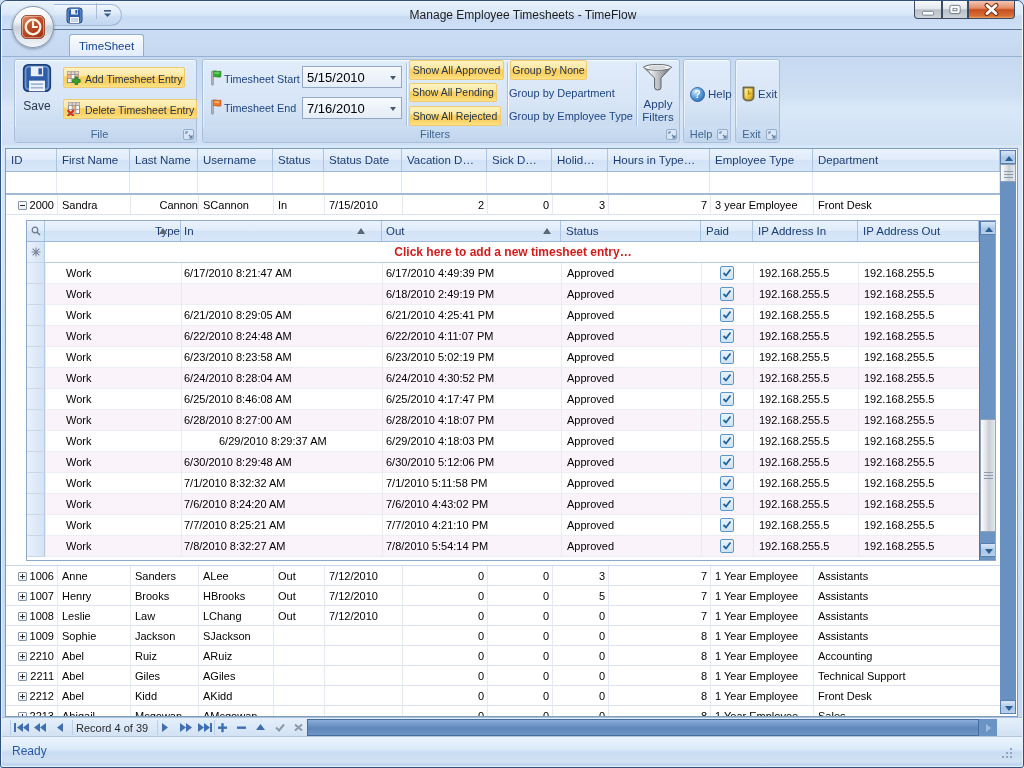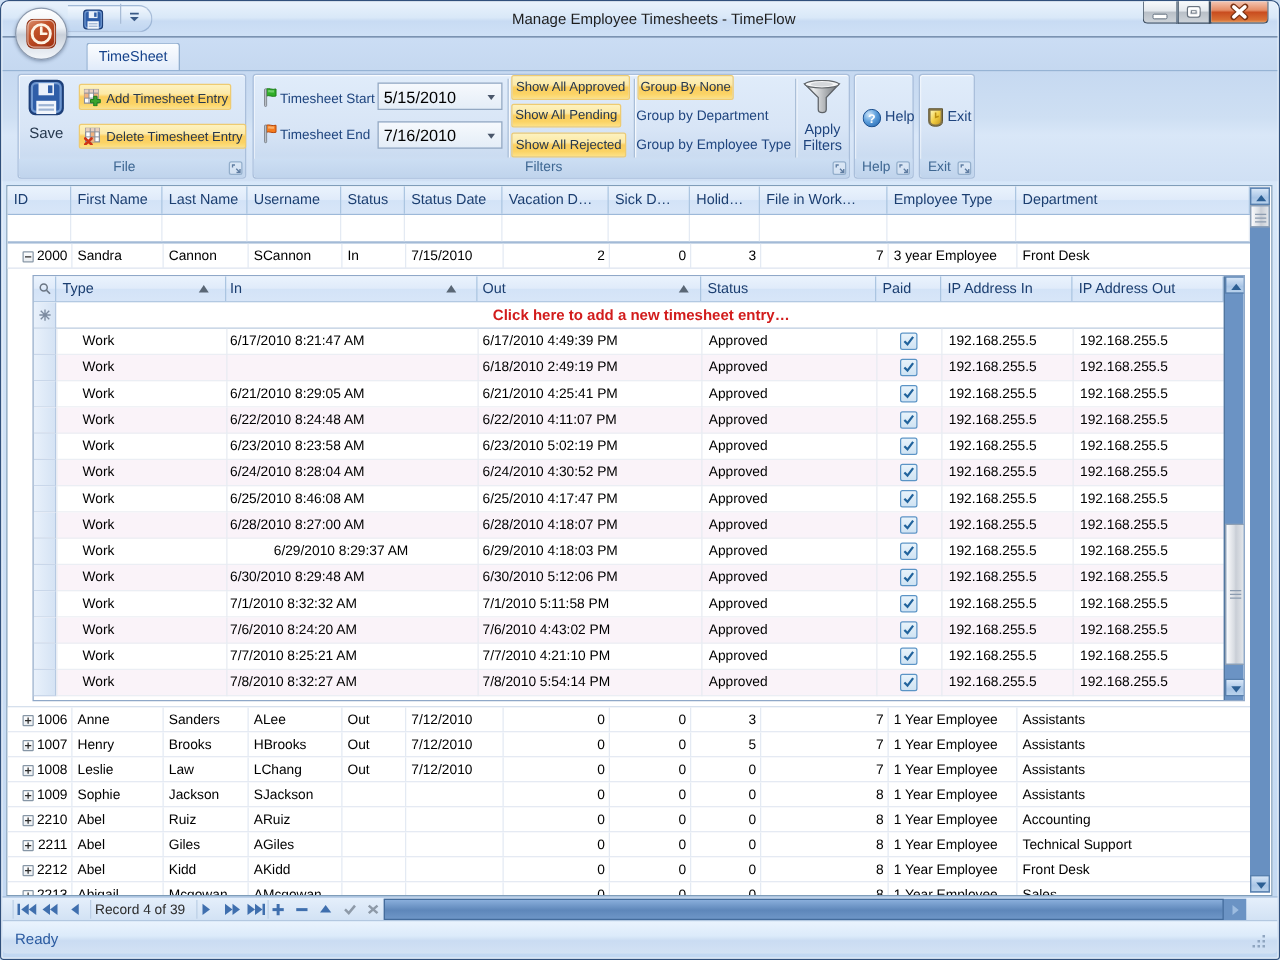--- a/index.html
+++ b/index.html
@@ -321,21 +321,21 @@
 <div id="ghead">
 <div class="hc" style="left:0px;width:51px;">ID</div>
 <div class="hc" style="left:51px;width:73px;">First Name</div>
 <div class="hc" style="left:124px;width:68px;">Last Name</div>
 <div class="hc" style="left:192px;width:75px;">Username</div>
 <div class="hc" style="left:267px;width:51px;">Status</div>
 <div class="hc" style="left:318px;width:78px;">Status Date</div>
 <div class="hc" style="left:396px;width:85px;">Vacation D…</div>
 <div class="hc" style="left:481px;width:65px;">Sick D…</div>
 <div class="hc" style="left:546px;width:56px;">Holid…</div>
-<div class="hc" style="left:602px;width:102px;">File in Work…</div>
+<div class="hc" style="left:602px;width:102px;">Hours in Type…</div>
 <div class="hc" style="left:704px;width:103px;">Employee Type</div>
 <div class="hc" style="left:807px;width:187px;">Department</div>
 </div>
 <div id="filterrow">
 <div class="fc" style="left:0px;width:51px;"></div>
 <div class="fc" style="left:51px;width:73px;"></div>
 <div class="fc" style="left:124px;width:68px;"></div>
 <div class="fc" style="left:192px;width:75px;"></div>
 <div class="fc" style="left:267px;width:51px;"></div>
 <div class="fc" style="left:318px;width:78px;"></div>
@@ -343,21 +343,21 @@
 <div class="fc" style="left:481px;width:65px;"></div>
 <div class="fc" style="left:546px;width:56px;"></div>
 <div class="fc" style="left:602px;width:102px;"></div>
 <div class="fc" style="left:704px;width:103px;"></div>
 <div class="fc" style="left:807px;width:187px;"></div>
 </div>
 <div class="gr" style="top:46px;">
       <div class="expander "></div>
       <div class="gc num" style="left:0px;width:51px;">2000</div>
       <div class="gc" style="left:51px;width:73px;">Sandra</div>
-      <div class="gc" style="left:124px;width:68px;">Cannon</div>
+      <div class="gc" style="left:124px;width:68px;text-align:right;">Cannon</div>
       <div class="gc" style="left:192px;width:75px;">SCannon</div>
       <div class="gc" style="left:267px;width:51px;">In</div>
       <div class="gc" style="left:318px;width:78px;">7/15/2010</div>
       <div class="gc num" style="left:396px;width:85px;">2</div>
       <div class="gc num" style="left:481px;width:65px;">0</div>
       <div class="gc num" style="left:546px;width:56px;">3</div>
       <div class="gc num" style="left:602px;width:102px;">7</div>
       <div class="gc" style="left:704px;width:103px;">3 year Employee</div>
       <div class="gc" style="left:807px;width:187px;">Front Desk</div>
       <div class="cl" style="left:51px;"></div>
@@ -373,21 +373,21 @@
       <div class="cl" style="left:807px;"></div>
     </div>
 <div id="subgrid">
 <div id="subhead">
 <div class="shc" style="left:0px;width:18px;">
           <svg style="position:absolute;left:4px;top:5px" width="10" height="10" viewBox="0 0 10 10">
             <circle cx="4" cy="4" r="2.8" fill="none" stroke="#6b7684" stroke-width="1.2"></circle>
             <path d="M6.2 6.2 L9 9" stroke="#6b7684" stroke-width="1.4"></path>
           </svg>
         </div>
-<div class="shc" style="left:18px;width:136px;">Type</div>
+<div class="shc" style="left:18px;width:136px;text-align:right;">Type</div>
 <div class="shc" style="left:154px;width:201px;padding-left:3px;">In</div>
 <div class="shc" style="left:355px;width:179px;padding-left:4px;">Out</div>
 <div class="shc" style="left:534px;width:140px;">Status</div>
 <div class="shc" style="left:674px;width:52px;">Paid</div>
 <div class="shc" style="left:726px;width:105px;">IP Address In</div>
 <div class="shc" style="left:831px;width:121px;">IP Address Out</div>
 <div class="sortup" style="left:132px;"></div>
 <div class="sortup" style="left:330px;"></div>
 <div class="sortup" style="left:516px;"></div>
 </div>

